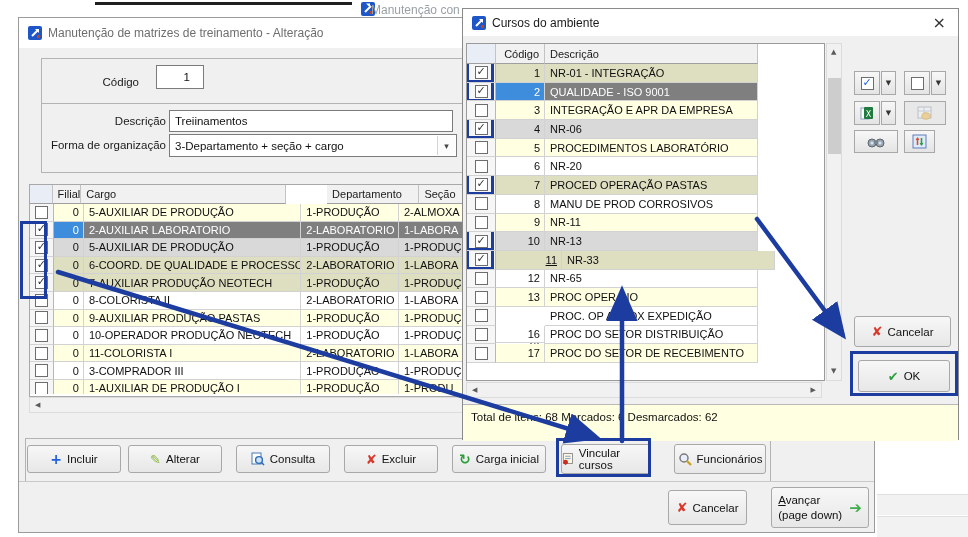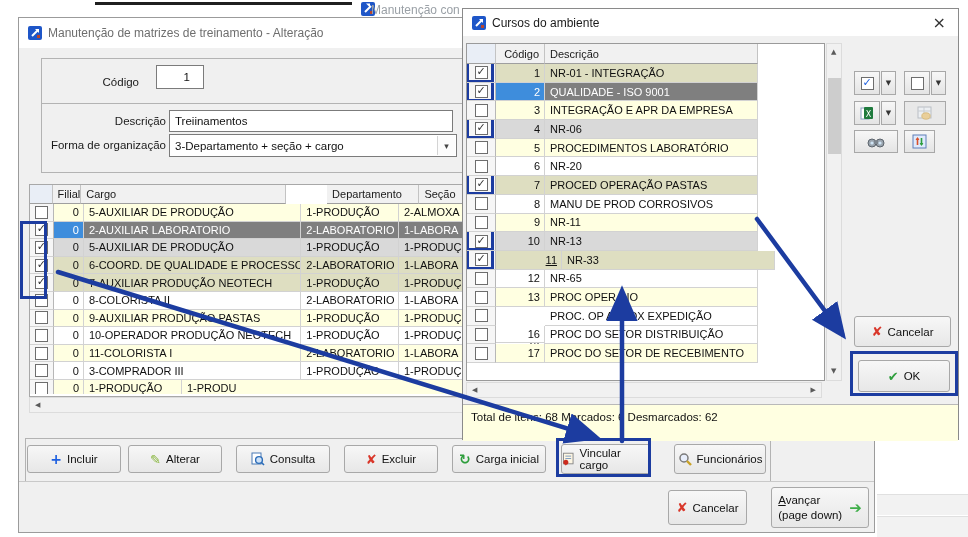--- a/index.html
+++ b/index.html
@@ -185,20 +185,21 @@
             <div class="tcell" style="width: 30px; height: 17.6px; justify-content: flex-end;">0</div>
             <div class="tcell" style="width: 218px; height: 17.6px;">3-COMPRADOR III</div>
             <div class="tcell" style="width: 98px; height: 17.6px;">1-PRODUÇÃO</div>
             <div class="tcell" style="width: 352px; height: 17.6px;">1-PRODUÇ</div>
           </div>
           <div class="trow yellow" style="height: 17.6px;">
             <div class="tcell selcell" style="width: 24px; height: 17.6px;">
               <span class="cb"></span>
             </div>
             <div class="tcell" style="width: 30px; height: 17.6px; justify-content: flex-end;">0</div>
+            <div class="tcell" style="width: 218px; height: 17.6px;">1-AUXILIAR DE PRODUÇÃO I</div>
             <div class="tcell" style="width: 98px; height: 17.6px;">1-PRODUÇÃO</div>
             <div class="tcell" style="width: 352px; height: 17.6px;">1-PRODU</div>
           </div>
         </div>
     </div>
 
     <div class="sb" style="left:10px;top:379px;width:722px;height:16px;">
       <span class="arr" style="left:5px;top:4px;">◀</span>
       <span class="arr" style="right:5px;top:4px;">▶</span>
     </div>
@@ -229,21 +230,21 @@
       <span>Carga inicial</span>
     </div>
     <div class="btn" style="left:542px;top:426px;width:90px;height:30px;">
       <svg width="13" height="14" viewBox="0 0 13 14">
           <rect x="1.5" y="1" width="10" height="11" fill="#fdf6e3" stroke="#8a8a8a" stroke-width="1"></rect>
           <line x1="3.5" y1="4" x2="9.5" y2="4" stroke="#7a9ac0" stroke-width="1"></line>
           <line x1="3.5" y1="6.5" x2="9.5" y2="6.5" stroke="#7a9ac0" stroke-width="1"></line>
           <circle cx="4" cy="10.5" r="2.6" fill="#cc2a1e"></circle>
           <polygon points="3,12 5,12 4,14" fill="#cc2a1e"></polygon>
         </svg>
-      <span>Vincular cargo</span>
+      <span>Vincular cursos</span>
     </div>
     <div class="btn" style="left:655px;top:426px;width:92px;height:30px;">
       <svg width="14" height="14" viewBox="0 0 14 14">
           <circle cx="6" cy="6" r="4" fill="#e8eefb" stroke="#7a7a7a" stroke-width="1.5"></circle>
           <line x1="9" y1="9" x2="13" y2="13" stroke="#c9a227" stroke-width="2.4"></line>
         </svg>
       <span>Funcionários</span>
     </div>
 
     <div style="position:absolute;left:0;top:463px;right:0;bottom:0;background:#f0f0f0;border-top:1px solid #c9c9c9;"></div>

